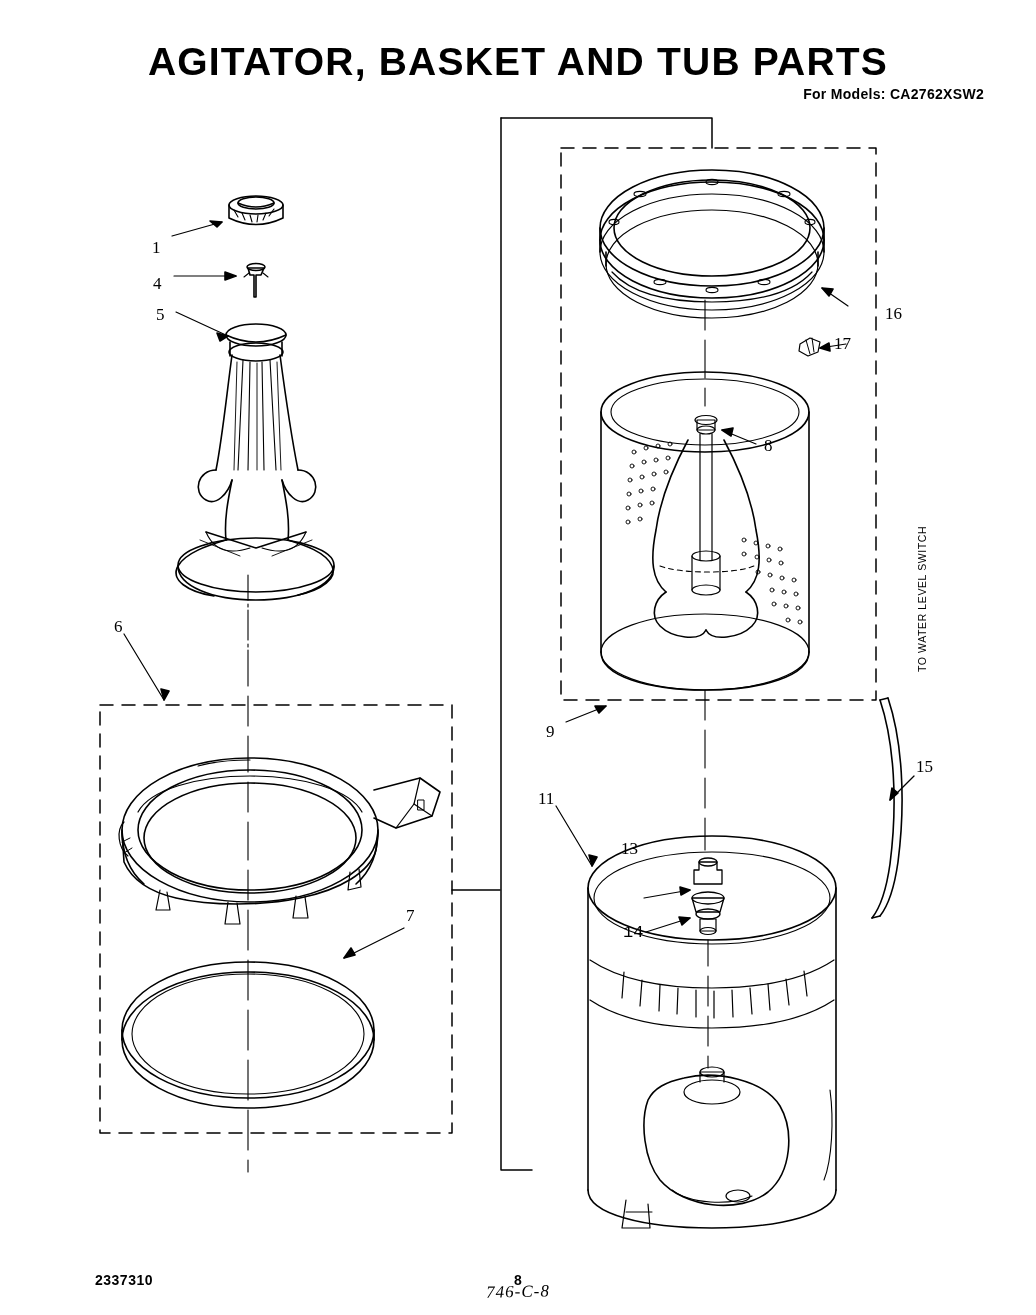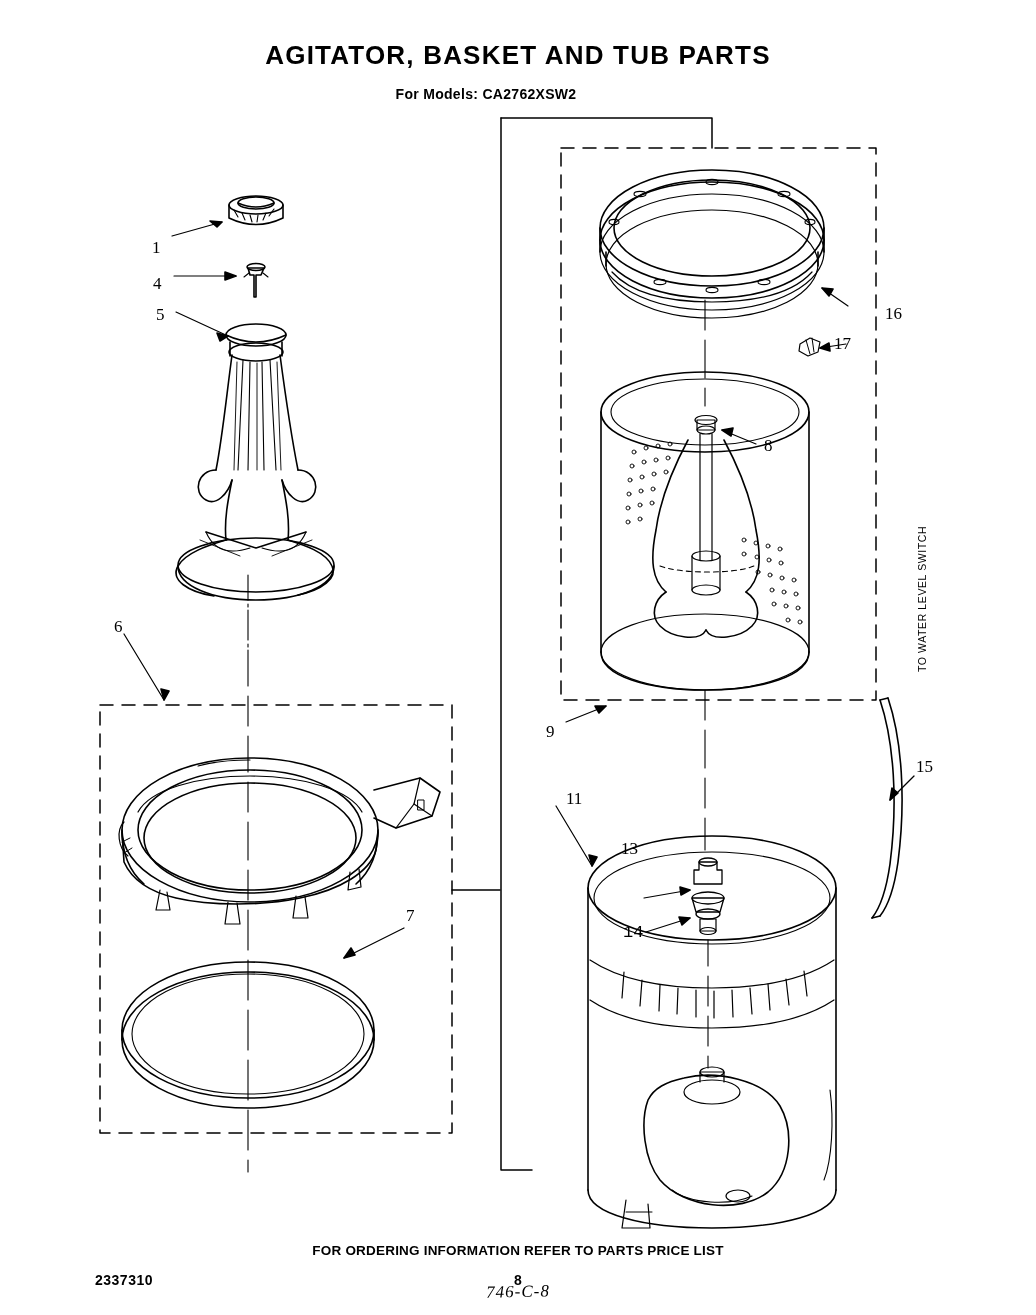--- a/index.html
+++ b/index.html
@@ -19,31 +19,31 @@
     position: absolute;
     inset: 0;
   }
   
   .title {
     position: absolute;
     top: 40px;
     left: 0;
     width: 1036px;
     text-align: center;
-    font-size: 26px;
+    font-size: 39px;
     font-weight: bold;
     letter-spacing: 1.2px;
     font-family: "Liberation Sans", sans-serif;
   }
   .subtitle {
     position: absolute;
     top: 86px;
-    left: 0;
+    left: 12px;
     width: 972px;
-    text-align: center;
+    text-align: right;
     font-size: 14px;
     font-weight: bold;
     letter-spacing: 0.3px;
   }
   
   .footer-note {
     position: absolute;
     top: 1243px;
     left: 0;
     width: 1036px;
@@ -360,27 +360,26 @@
     </g>
   </svg>
 
   <div class="callout" style="left:152px; top:238px;">1</div>
   <div class="callout" style="left:153px; top:274px;">4</div>
   <div class="callout" style="left:156px; top:305px;">5</div>
   <div class="callout" style="left:114px; top:617px;">6</div>
   <div class="callout" style="left:406px; top:906px;">7</div>
   <div class="callout" style="left:764px; top:436px;">8</div>
   <div class="callout" style="left:546px; top:722px;">9</div>
-  <div class="callout" style="left:538px; top:789px;margin-left:28px;">11</div>
+  <div class="callout" style="left:538px; top:789px;">11</div>
   <div class="callout" style="left:621px; top:839px;">13</div>
   <div class="callout" style="left:623px; top:923px;font-family:Liberation Mono, monospace;">14</div>
   <div class="callout" style="left:916px; top:757px;">15</div>
   <div class="callout" style="left:885px; top:304px;">16</div>
   <div class="callout" style="left:834px; top:334px;">17</div>
 
   <div class="vlabel" style="left:916px; top:672px;">TO WATER LEVEL SWITCH</div>
 
-  <div class="footer-note">FOR ORDERING INFORMATION REFER TO PARTS PRICE LIST</div>
   <div class="footer-left">2337310</div>
   <div class="footer-page">8</div>
   <div class="footer-code">746-C-8</div>
 
 </div>
 
 </body></html>

